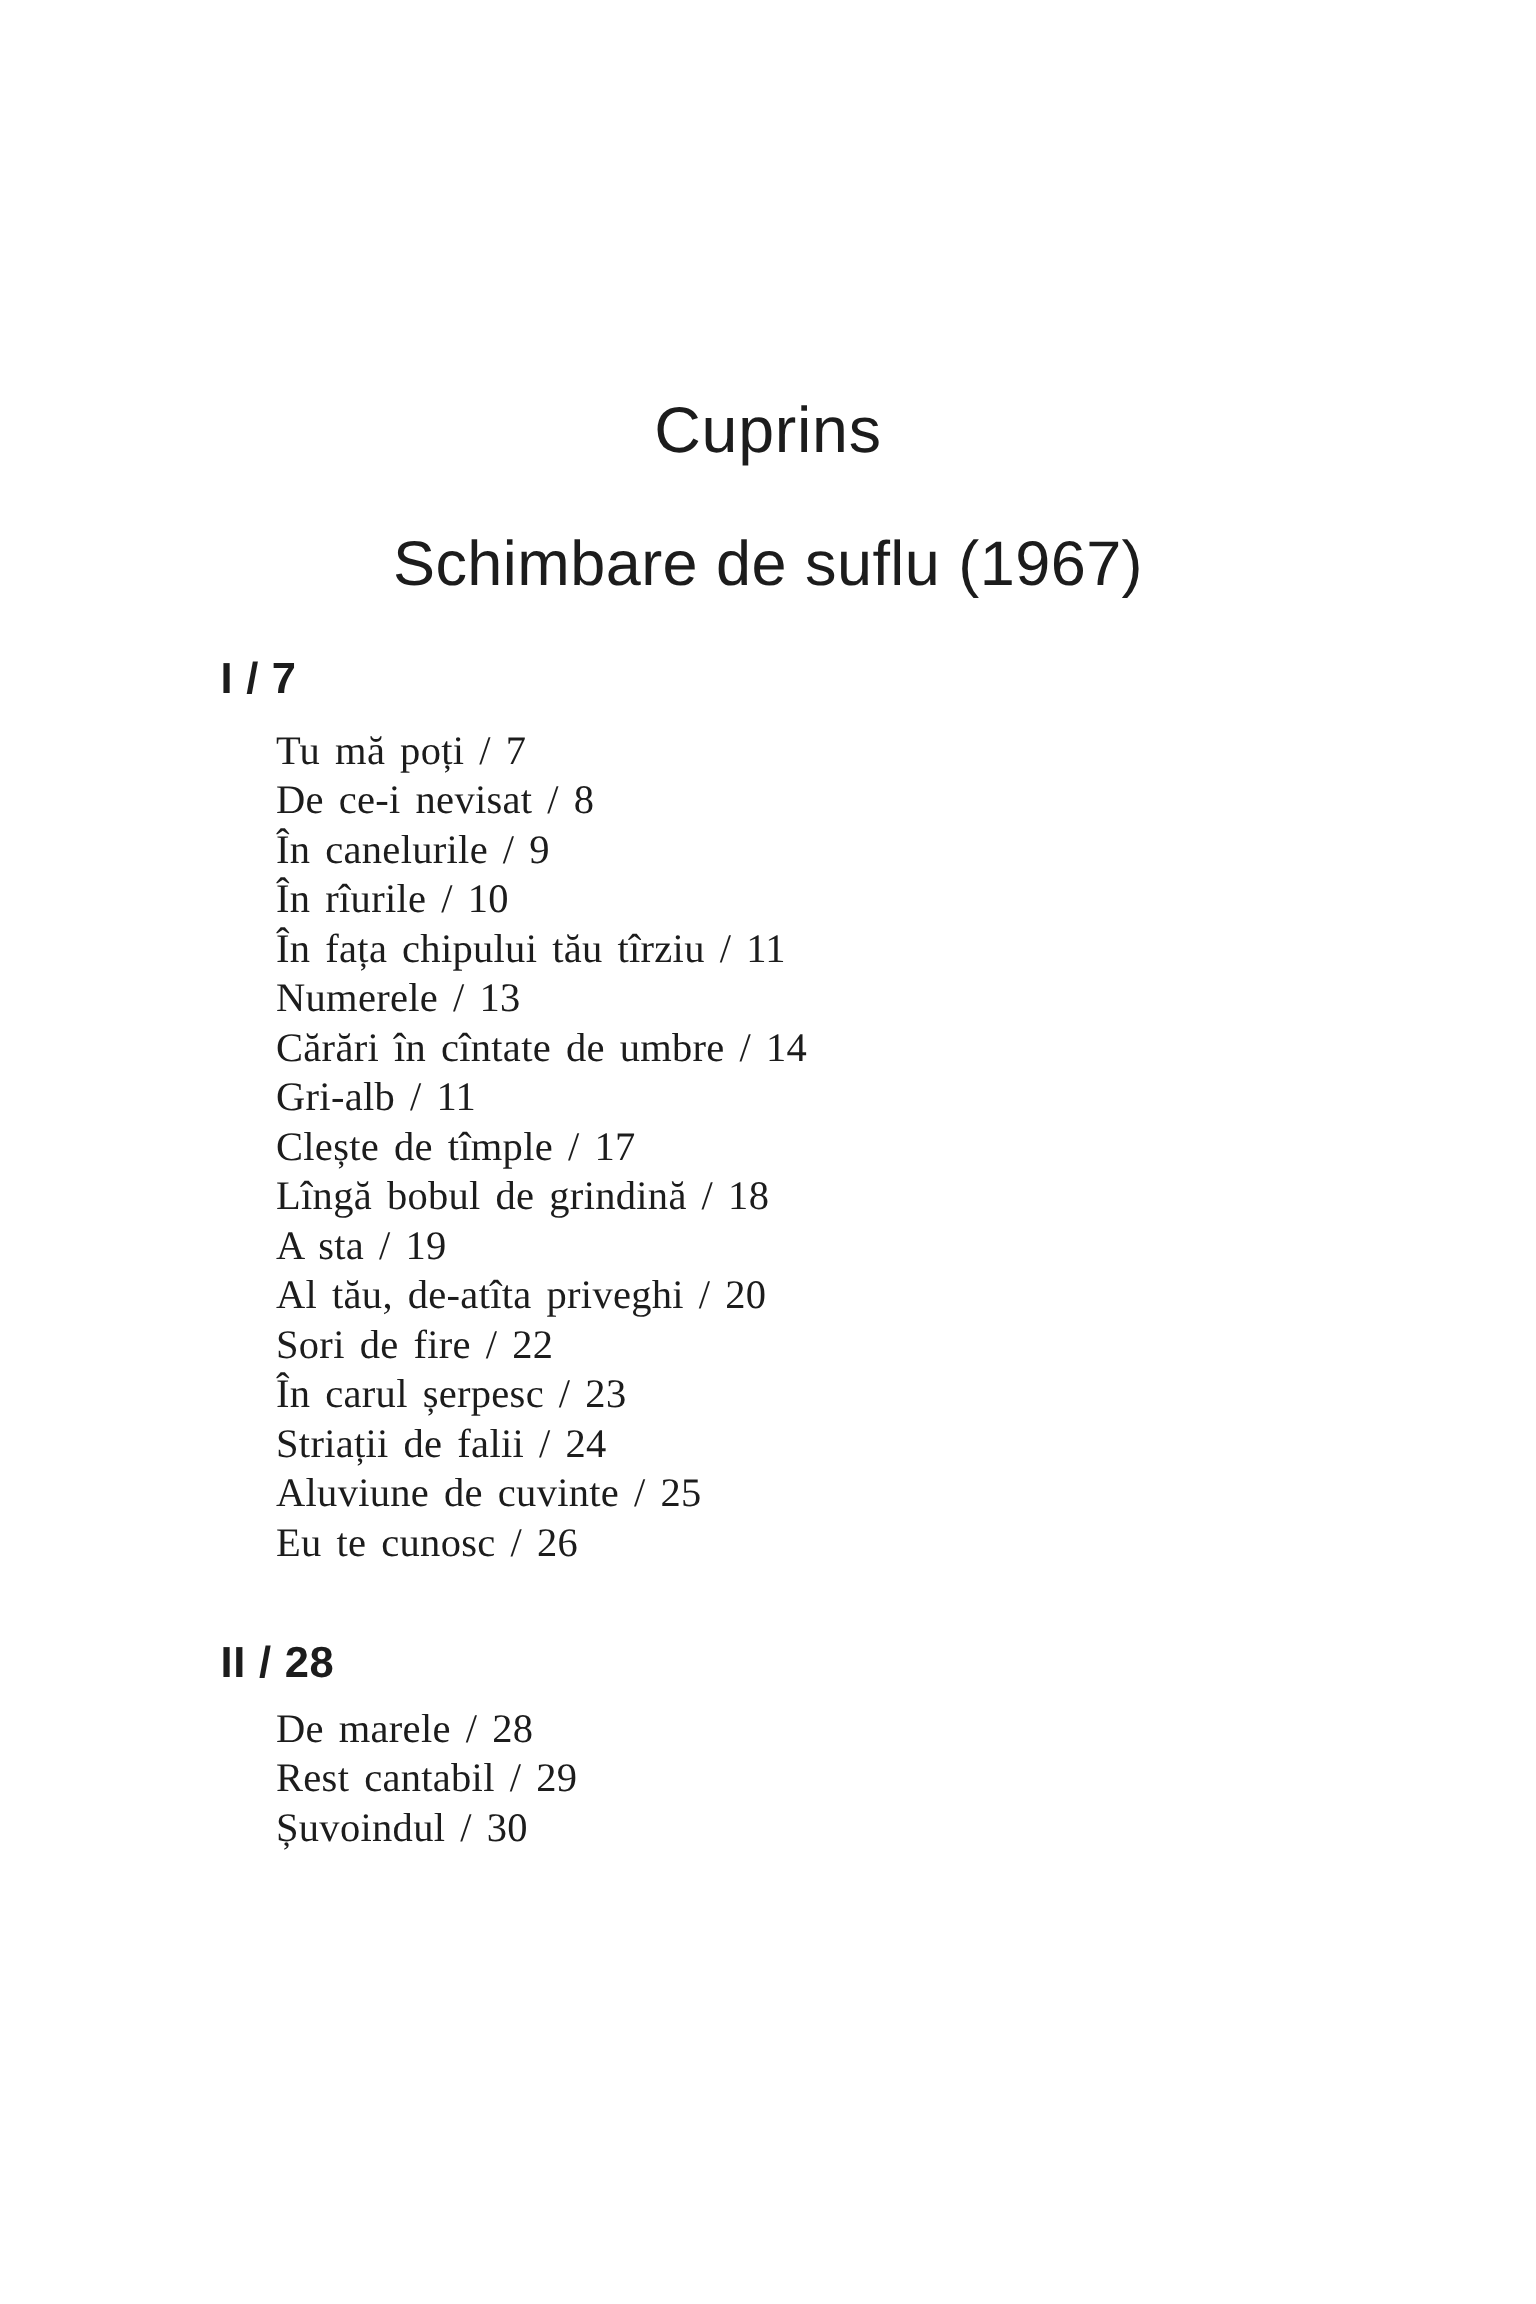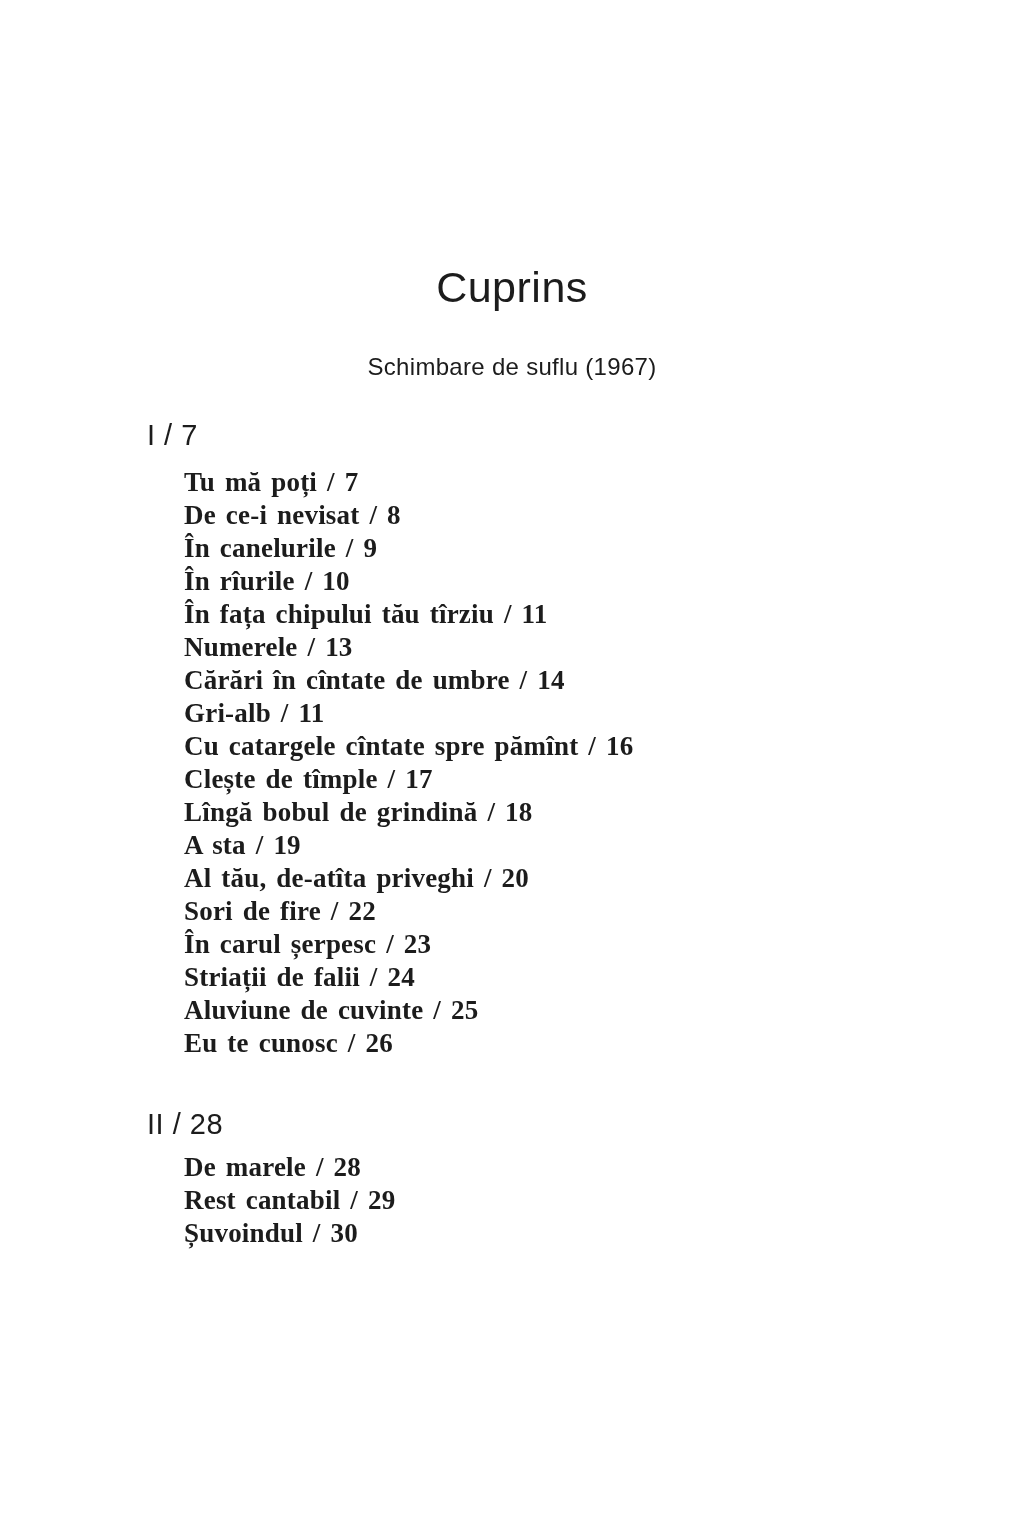--- a/index.html
+++ b/index.html
@@ -24,46 +24,46 @@
     font-size: 43px;
     line-height: 1;
     letter-spacing: 0.5px;
     color: #1c1c1c;
   }
   .collection-title {
     margin: 46px 0 0 0;
     text-align: center;
     font-family: "Liberation Sans", sans-serif;
     font-weight: 400;
-    font-size: 24px;
+    font-size: 42px;
     line-height: 1;
     letter-spacing: 0.3px;
     color: #1c1c1c;
   }
   .toc-sections {
     margin: 0;
   }
   .section-heading {
     margin: 42px 0 0 147px;
     font-family: "Liberation Sans", sans-serif;
-    font-weight: 400;
+    font-weight: 700;
     font-size: 29px;
     line-height: 1;
     letter-spacing: 0.5px;
     color: #1c1c1c;
   }
   .toc-section.second .section-heading {
     margin-top: 50px;
   }
   .entry-list {
     list-style: none;
     margin: 16px 0 0 184px;
     padding: 0;
     font-family: "Liberation Serif", serif;
-    font-weight: 700;
+    font-weight: 400;
     font-size: 27px;
     line-height: 33px;
     word-spacing: 3px;
     letter-spacing: 0.2px;
     color: #1c1c1c;
   }
   .toc-section.second .entry-list {
     margin-top: 12px;
   }
   .toc-entry {
@@ -83,21 +83,20 @@
         <h2 class="section-heading">I / 7</h2>
         <ul class="entry-list">
           <li class="toc-entry"><span>Tu mă poți</span><span> / </span><span>7</span></li>
           <li class="toc-entry"><span>De ce-i nevisat</span><span> / </span><span>8</span></li>
           <li class="toc-entry"><span>În canelurile</span><span> / </span><span>9</span></li>
           <li class="toc-entry"><span>În rîurile</span><span> / </span><span>10</span></li>
           <li class="toc-entry"><span>În fața chipului tău tîrziu</span><span> / </span><span>11</span></li>
           <li class="toc-entry"><span>Numerele</span><span> / </span><span>13</span></li>
           <li class="toc-entry"><span>Cărări în cîntate de umbre</span><span> / </span><span>14</span></li>
           <li class="toc-entry"><span>Gri-alb</span><span> / </span><span>11</span></li>
-          <li class="toc-entry"><span>Cu catargele cîntate spre pămînt</span><span> / </span><span>16</span></li>
           <li class="toc-entry"><span>Clește de tîmple</span><span> / </span><span>17</span></li>
           <li class="toc-entry"><span>Lîngă bobul de grindină</span><span> / </span><span>18</span></li>
           <li class="toc-entry"><span>A sta</span><span> / </span><span>19</span></li>
           <li class="toc-entry"><span>Al tău, de-atîta priveghi</span><span> / </span><span>20</span></li>
           <li class="toc-entry"><span>Sori de fire</span><span> / </span><span>22</span></li>
           <li class="toc-entry"><span>În carul șerpesc</span><span> / </span><span>23</span></li>
           <li class="toc-entry"><span>Striații de falii</span><span> / </span><span>24</span></li>
           <li class="toc-entry"><span>Aluviune de cuvinte</span><span> / </span><span>25</span></li>
           <li class="toc-entry"><span>Eu te cunosc</span><span> / </span><span>26</span></li>
         </ul>

